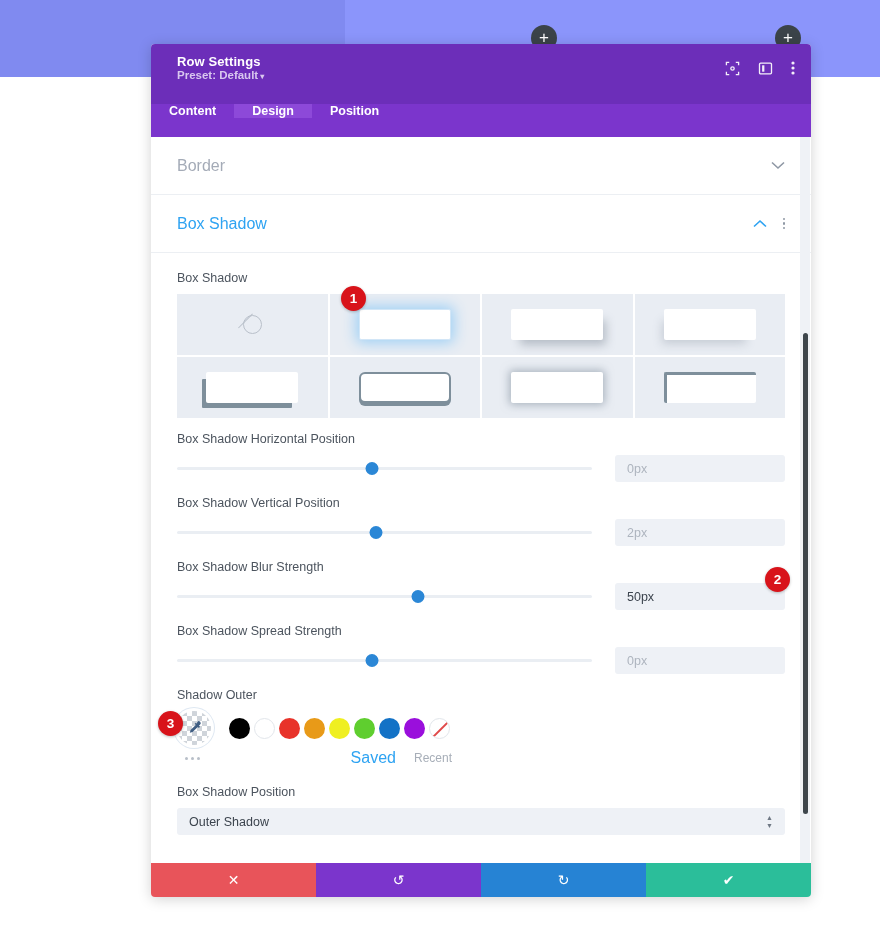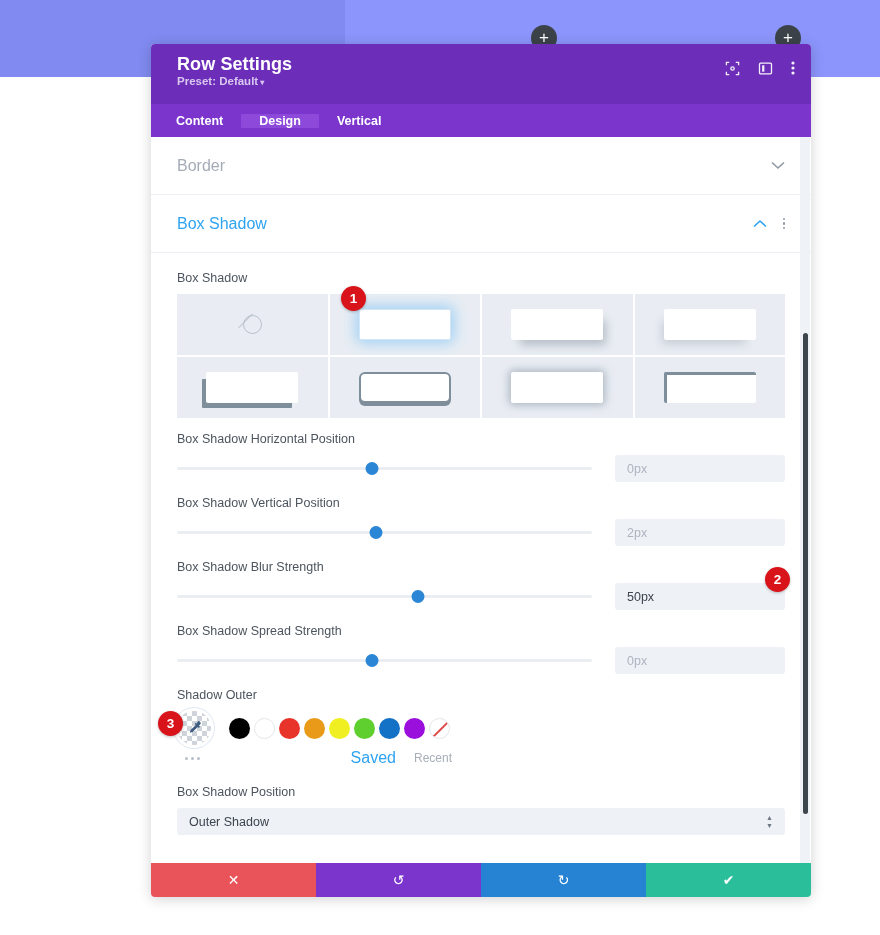--- a/index.html
+++ b/index.html
@@ -35,35 +35,35 @@
     overflow: hidden;
     display: flex; flex-direction: column;
   }
 
   .modal-header {
     background: #6c2eb9; height: 60px; flex: none;
     padding: 10px 18px 0 26px;
     position: relative;
   }
   .modal-title {
-    color: #fff; font-size: 18px; font-weight: bold; letter-spacing: .1px;
+    color: #fff; font-size: 13px; font-weight: bold; letter-spacing: .1px;
   }
   .modal-preset {
     color: #d9c7ef; font-size: 11.5px; font-weight: bold;
   }
   .modal-preset .caret { font-size: 8px; margin-left: 2px; }
   .header-icons {
     position: absolute; right: 16px; top: 16px;
     display: flex; align-items: center; gap: 18px;
   }
   .hicon { opacity: .92; display:flex; align-items:center; }
 
   .tabbar {
     background: #7b35cc; height: 33px; flex: none;
-    display: flex; align-items: center; padding-left: 7px;
+    display: flex; align-items: flex-start;
   }
   .tab {
     display: flex; align-items: center; padding: 0 18px;
     color: #fff; font-size: 12.5px; font-weight: bold;
   }
   .tab.active { background: #8d49d9; }
 
   .modal-body {
     flex: 1 1 auto; position: relative; overflow: hidden; background:#fff;
   }
@@ -258,21 +258,21 @@
     </div>
 
     <div class="tabbar">
       <div class="tab">
         <span>Content</span>
       </div>
       <div class="tab active">
         <span>Design</span>
       </div>
       <div class="tab">
-        <span>Vertical</span>
+        <span>Position</span>
       </div>
     </div>
 
     <div class="modal-body">
       <div class="scroll-area">
 
         <div class="section-head">
           <div class="title">Border</div>
           <span class="chev">
             <svg width="14" height="9" viewBox="0 0 14 9">

